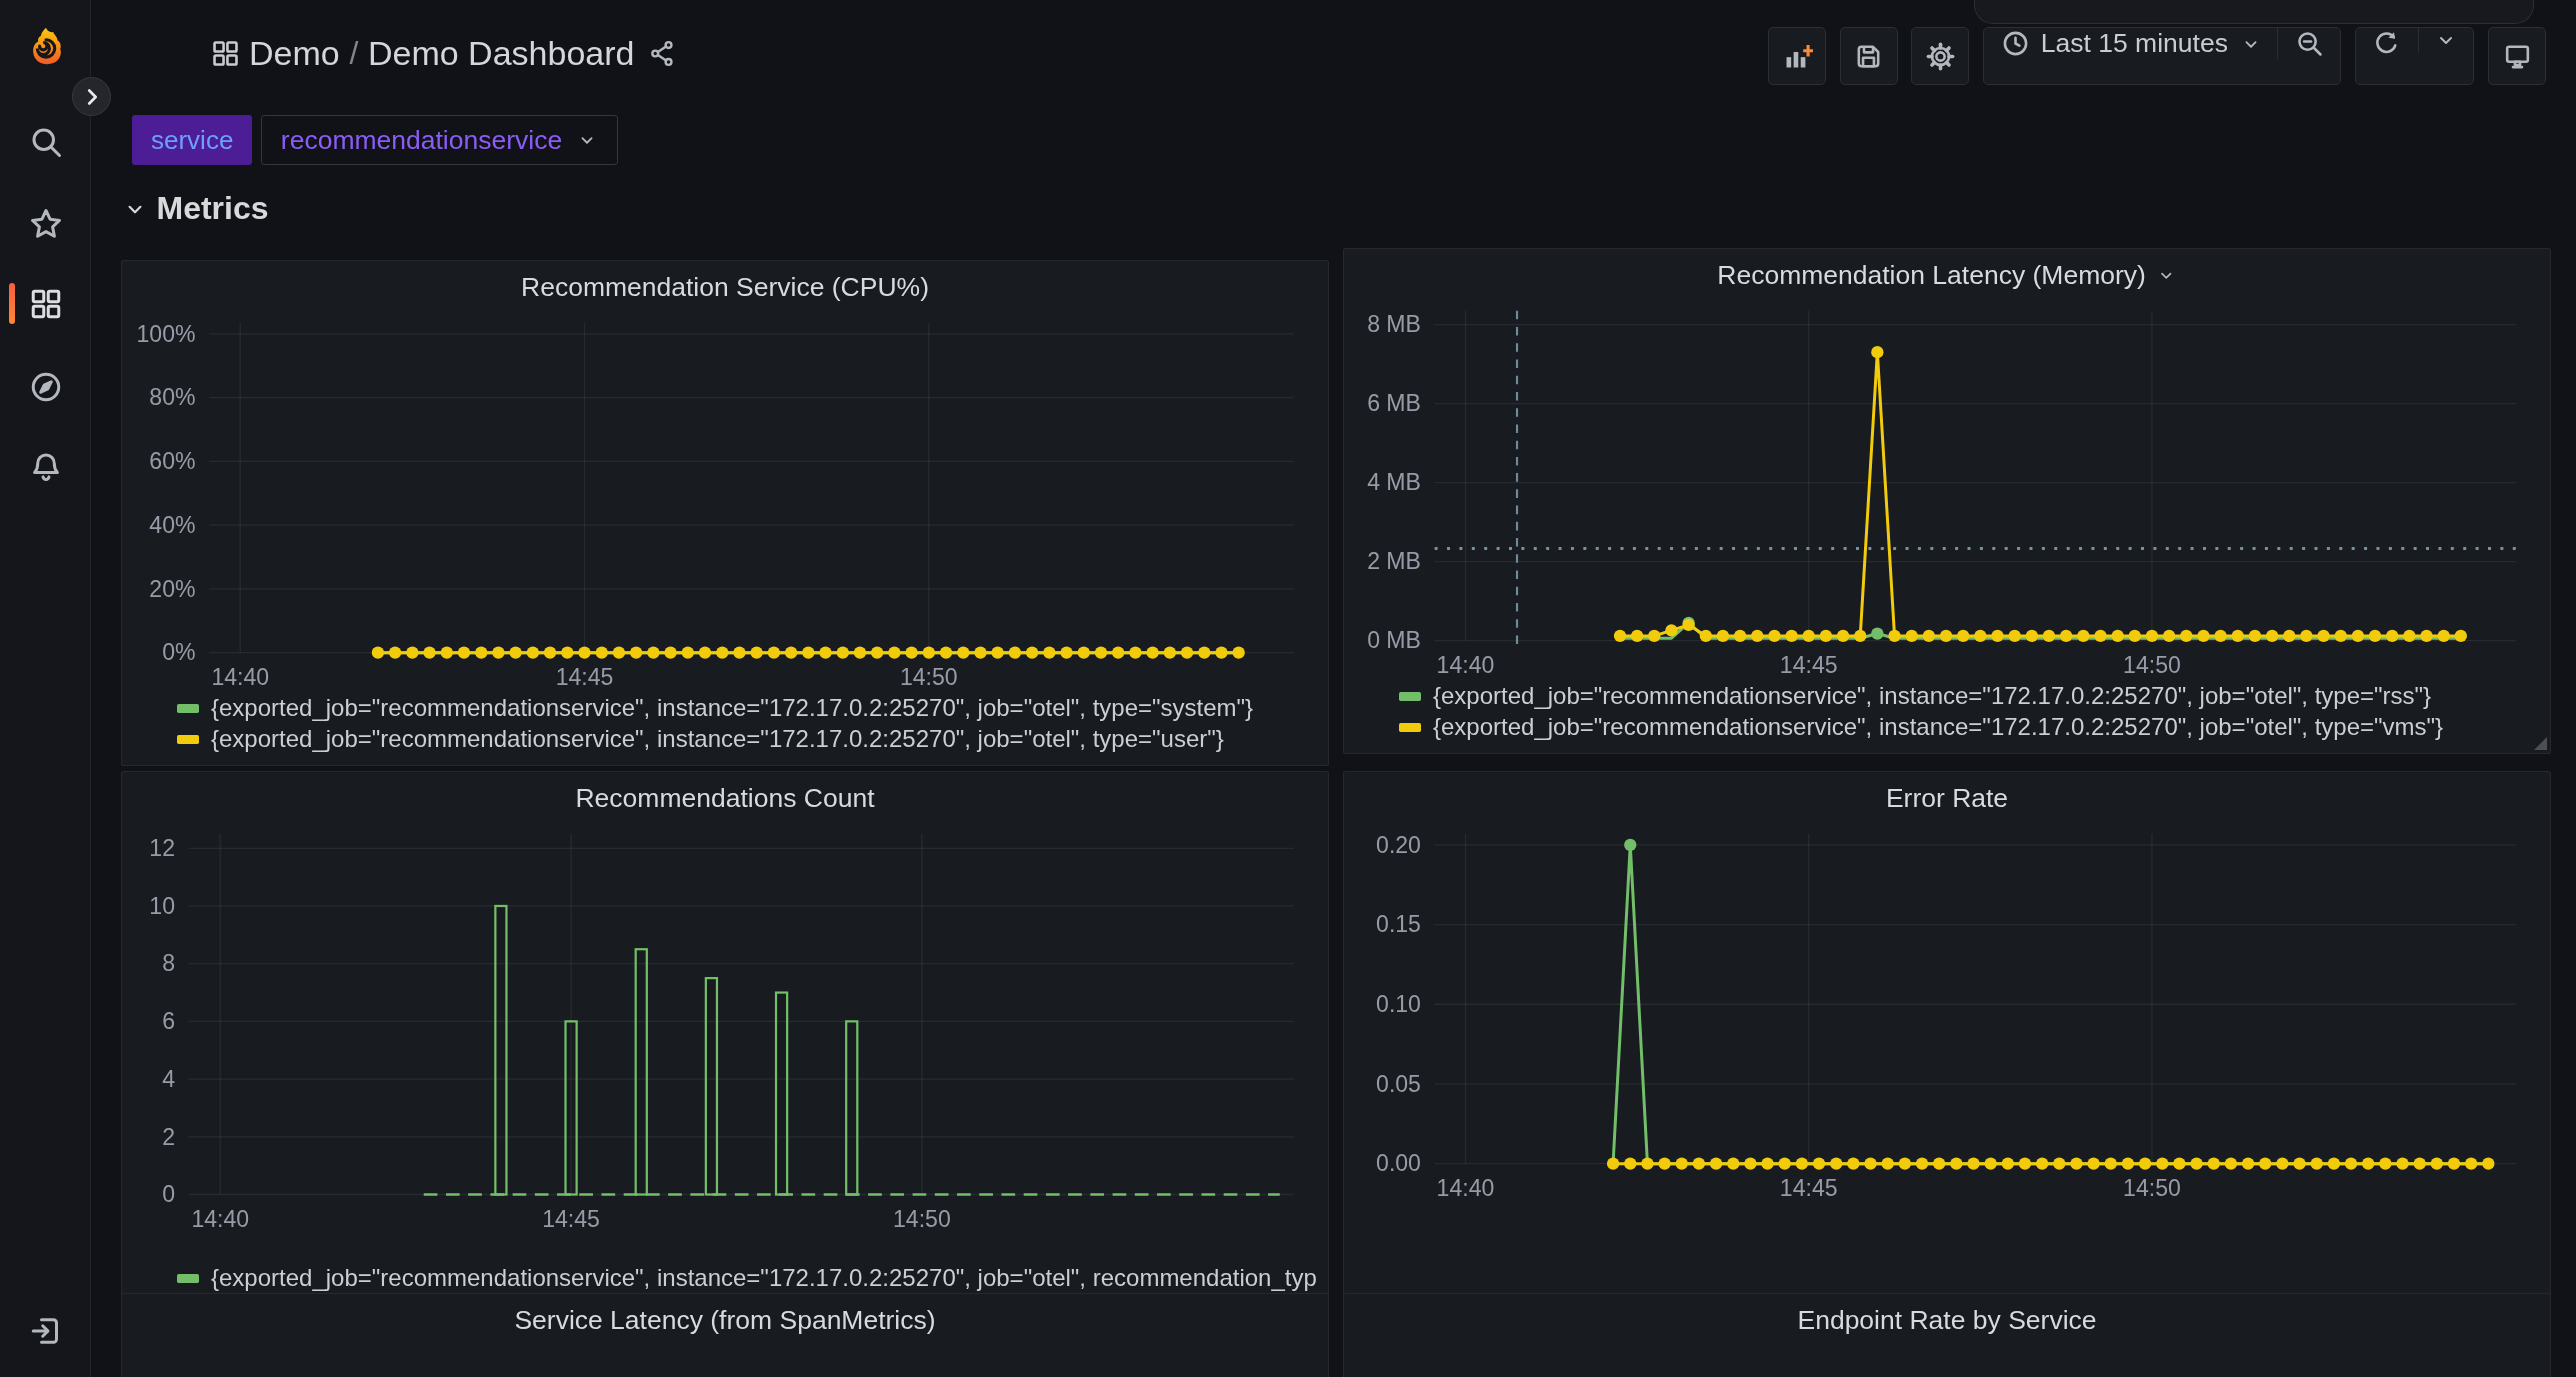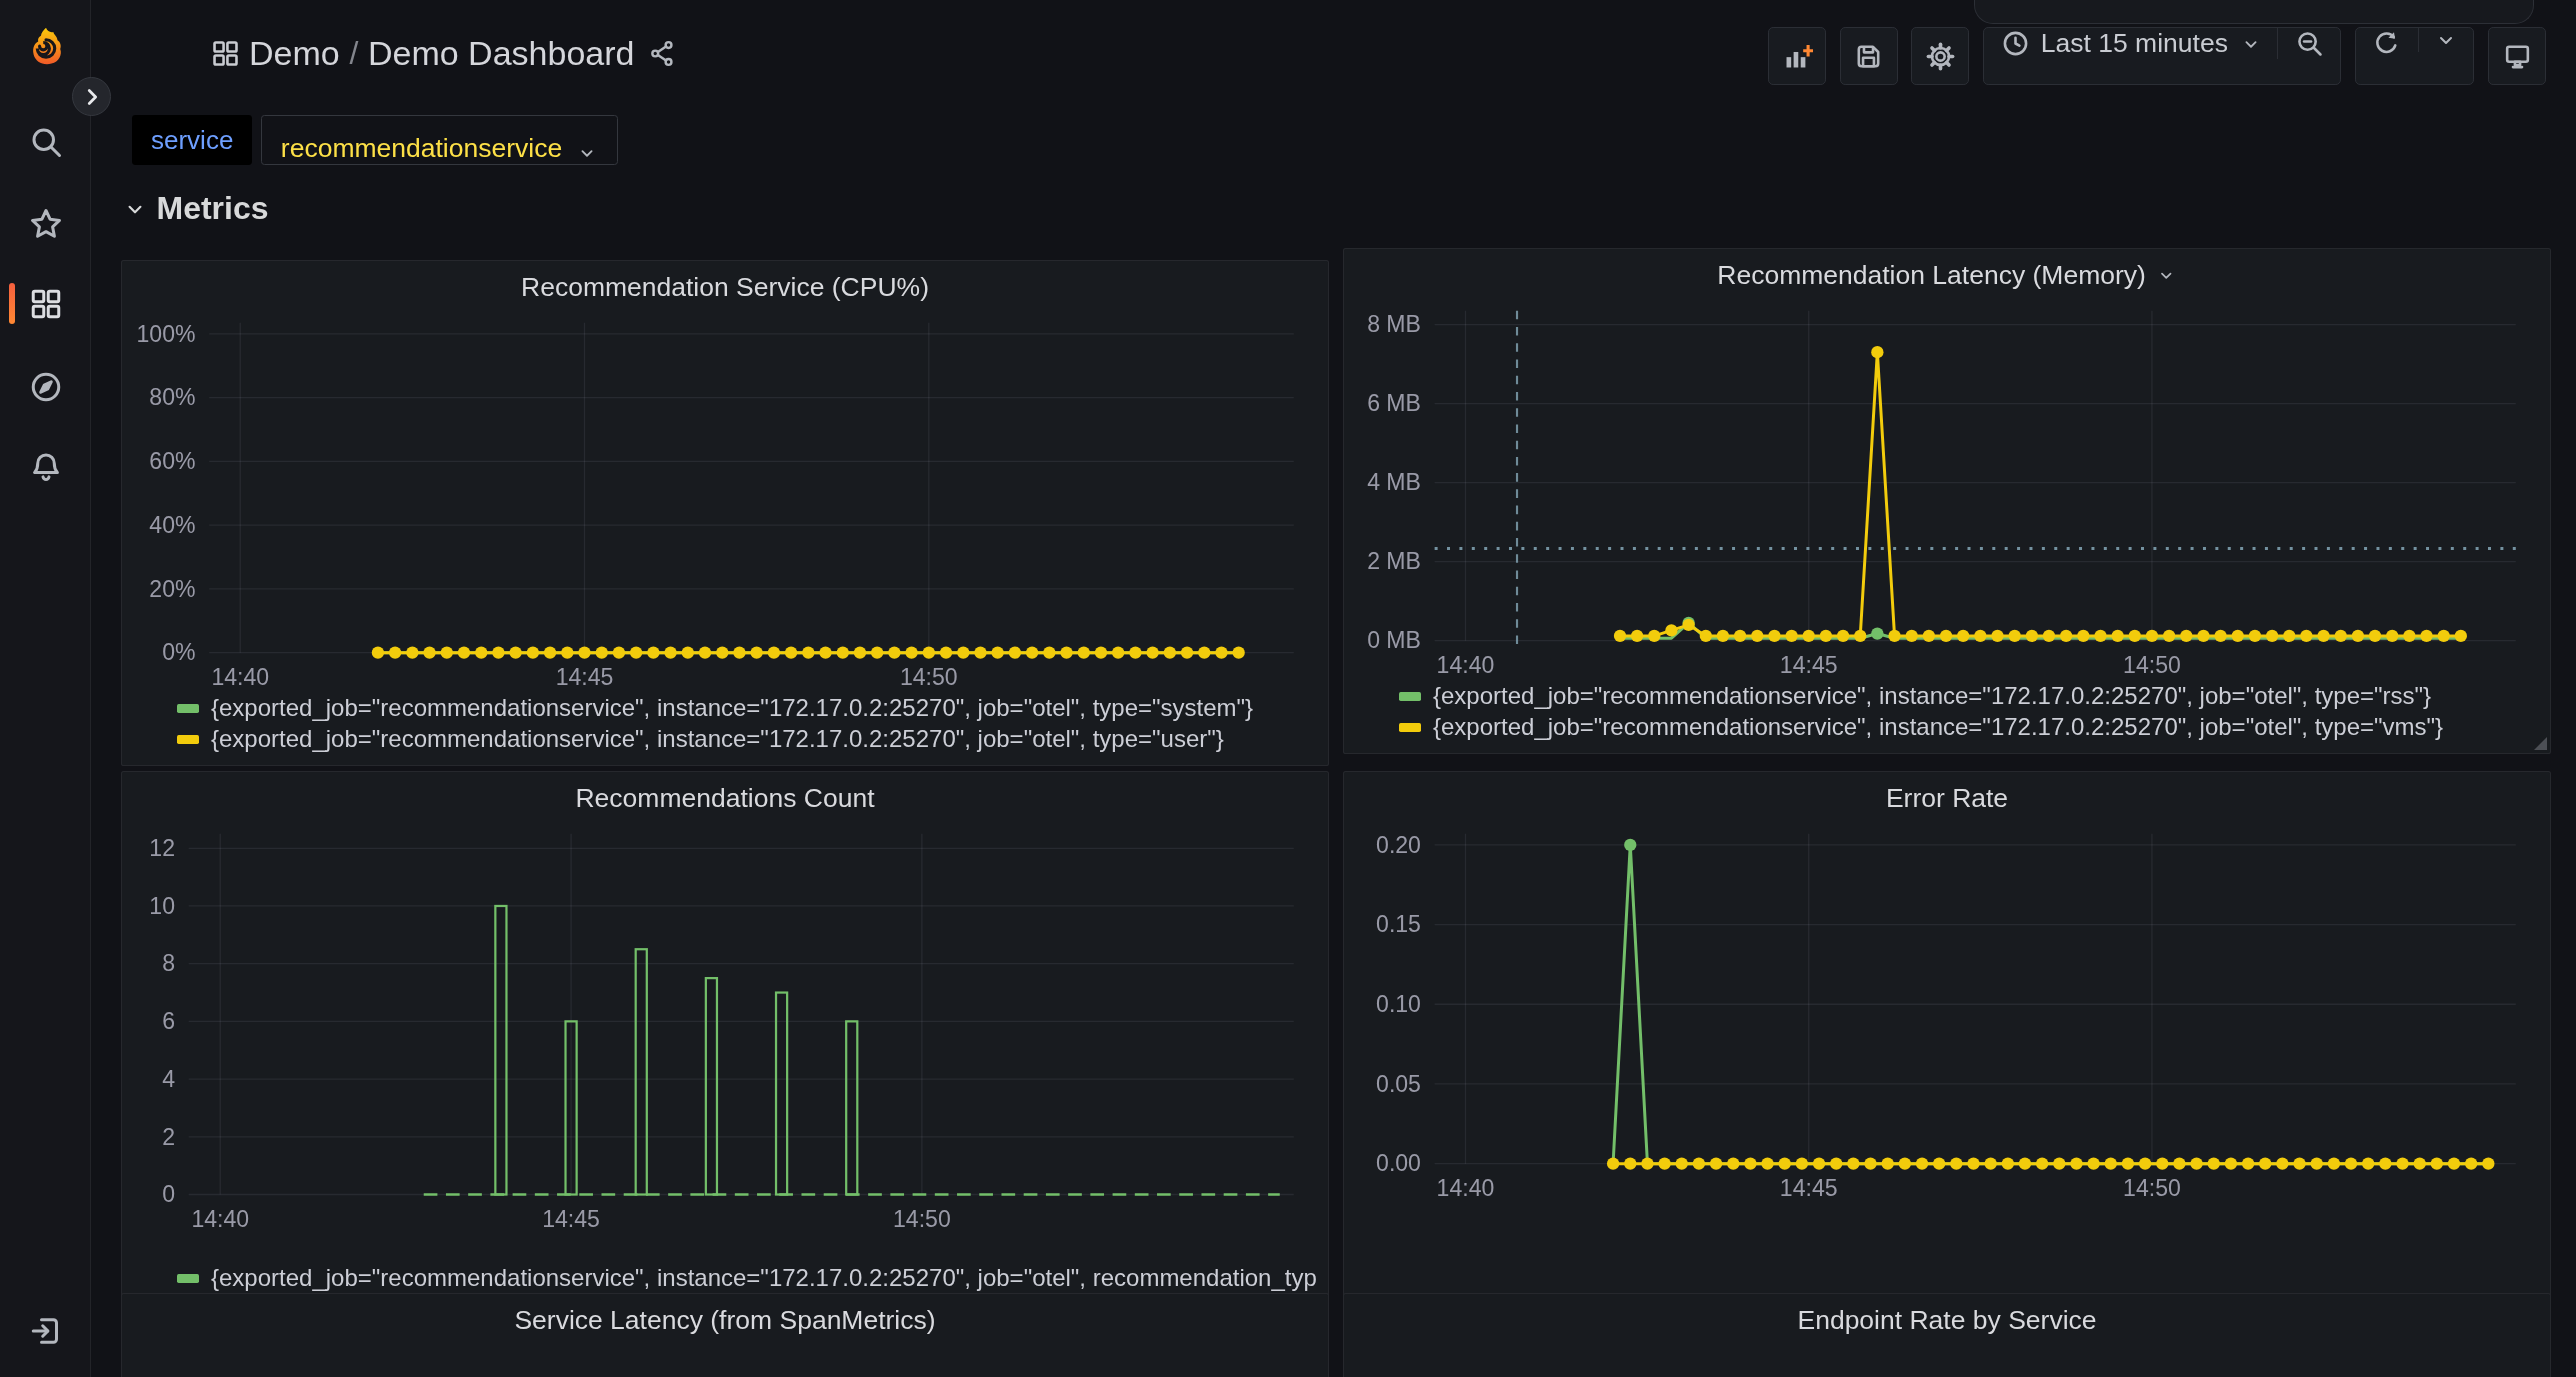--- a/index.html
+++ b/index.html
@@ -31,24 +31,24 @@
   .tb-group .seg { display:flex; align-items:center; justify-content:center; padding:0 15.4px; cursor:pointer; }
   .tb-group .seg + .seg { border-left:0.9px solid #2b2e35; }
   .tb-group svg { width:31px; height:31px; }
   #time-label { font-size:26.5px; color:#c9ccd2; font-weight:500; margin:0 12px 0 10.3px; white-space:nowrap; }
   #browser-pill { position:absolute; right:42px; top:0; width:560px; height:24px; background:#17191e;
     border:1.7px solid #2c2f36; border-top:none; border-radius:0 0 19px 19px; }
 
   
   #content { position:absolute; left:91px; top:0; right:0; bottom:0; }
   #var-row { position:absolute; left:41px; top:115px; display:flex; gap:8.5px; height:50px; }
-  #var-label { background:#000000; border-radius:3.4px; display:flex; align-items:center; padding:0 19px;
+  #var-label { background:#4c1d95; border-radius:3.4px; display:flex; align-items:center; padding:0 19px;
     color:#6e9fff; font-size:26px; }
-  #var-value { background:#111217; border:0.9px solid #34373e; border-radius:3.4px; display:flex; align-items:flex-end;
-    gap:13.7px; padding:0 19px; color:#fde047; font-size:26.5px; cursor:pointer; }
+  #var-value { background:#111217; border:0.9px solid #34373e; border-radius:3.4px; display:flex; align-items:center;
+    gap:13.7px; padding:0 19px; color:#8b5cf6; font-size:26.5px; cursor:pointer; }
   #row-header { position:absolute; left:31px; top:190px; display:flex; align-items:center; gap:8.5px; cursor:pointer; }
   #row-header .row-title { font-size:32px; font-weight:700; color:#d8d9da; }
   #row-header svg { width:26px; height:26px; }
 
   
   .panel { position:absolute; width:1208px; background:#181b1f; border:0.9px solid rgba(204,204,220,.08);
     border-radius:2.6px; display:flex; flex-direction:column; padding:5.1px 12px 8.5px; }
   .panel-h { height:43px; flex:0 0 43px; display:flex; align-items:center; justify-content:center; gap:10.3px; cursor:pointer; }
   .panel-title { font-size:26.5px; font-weight:500; color:#d9dade; white-space:nowrap; }
   .chart { flex:1 1 auto; min-height:0; }

